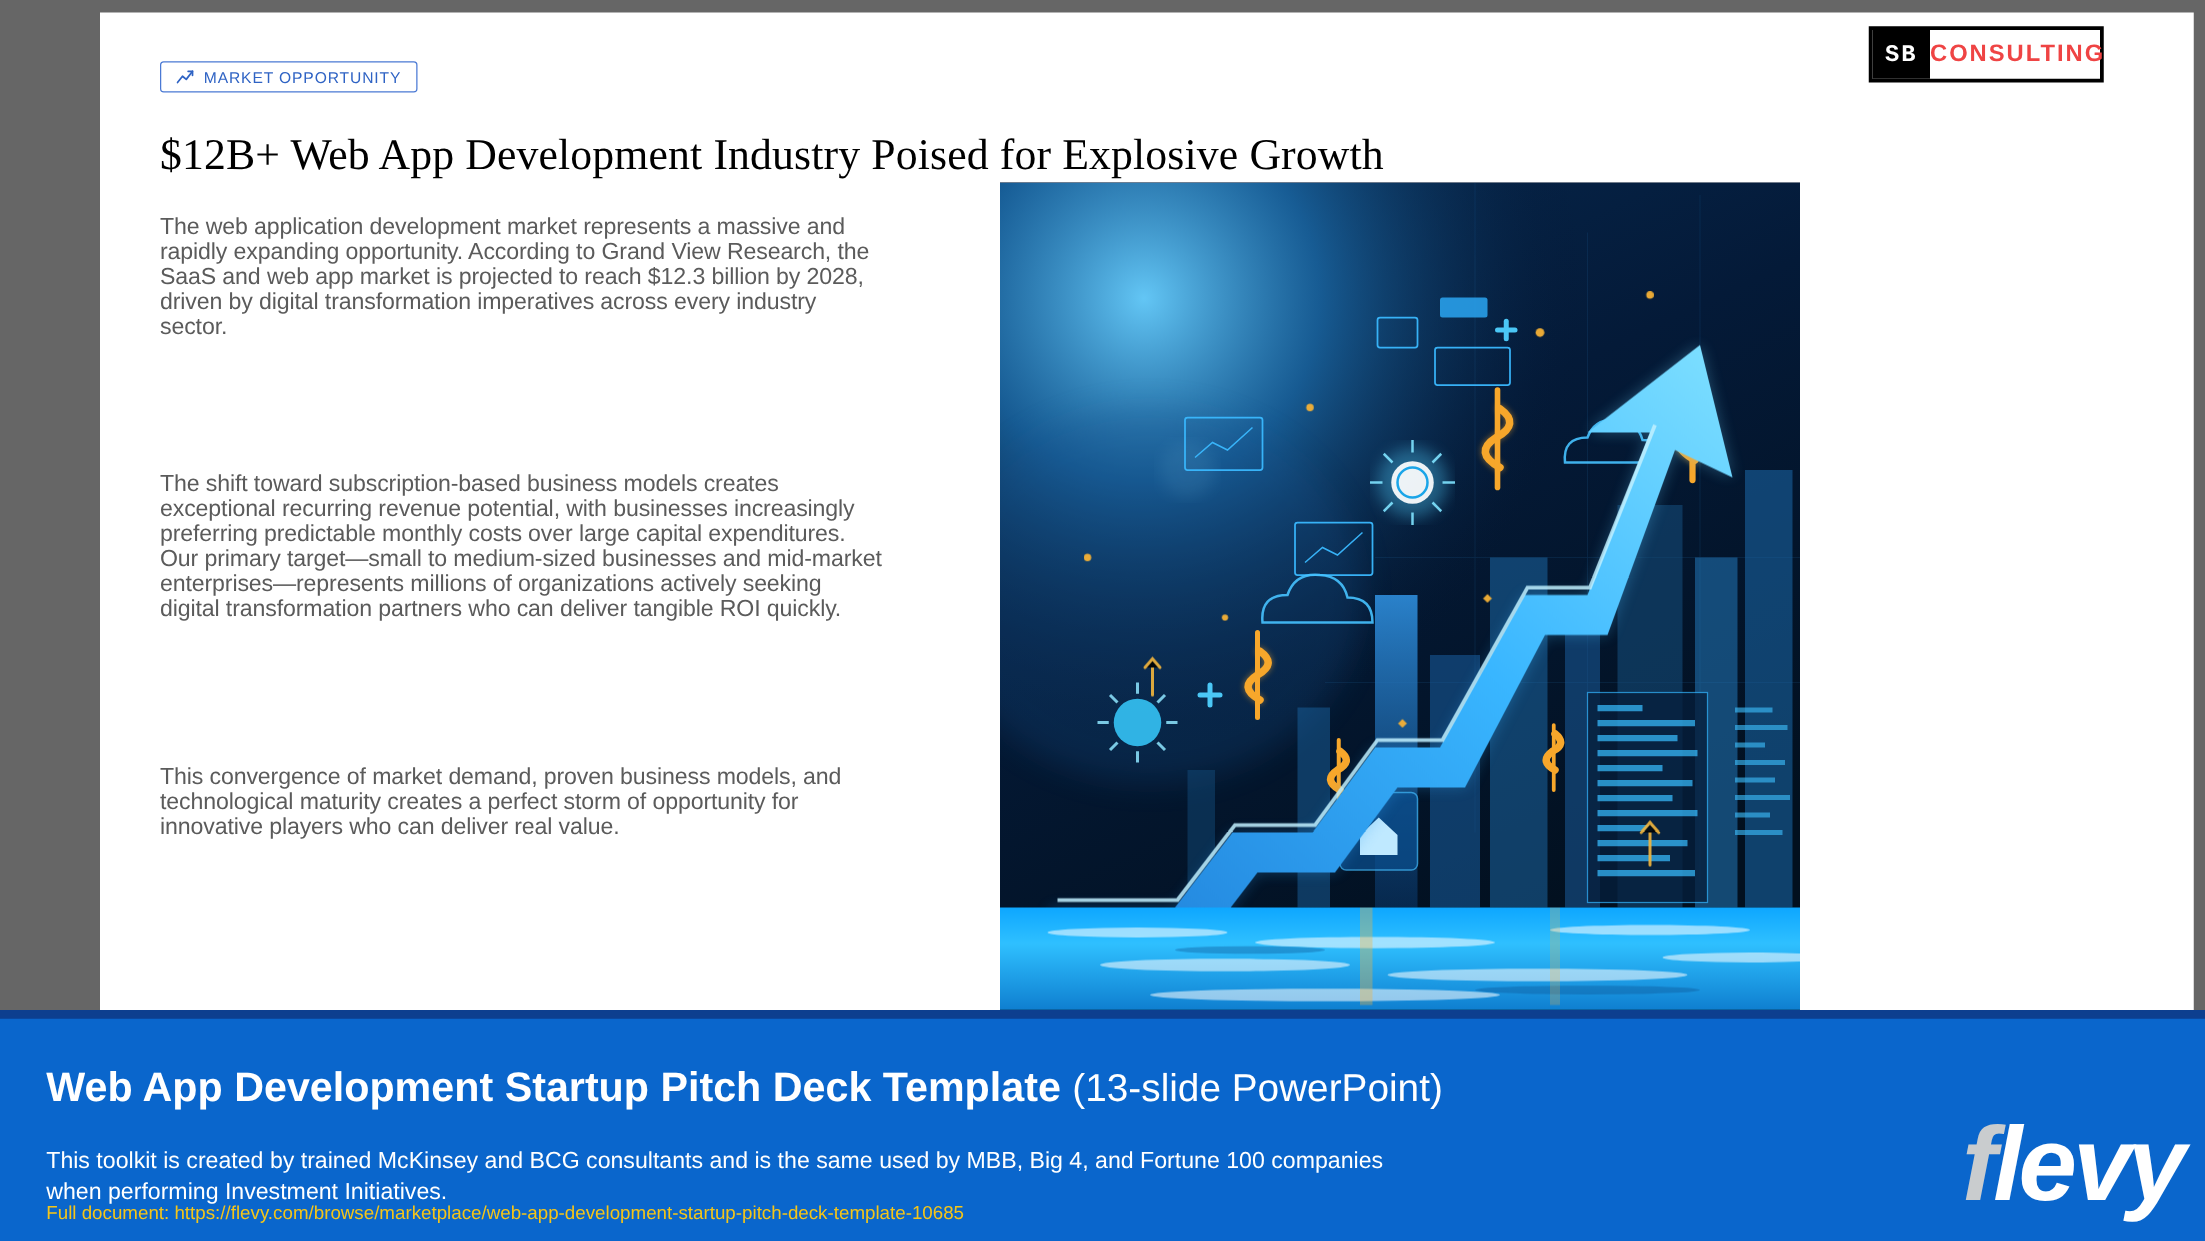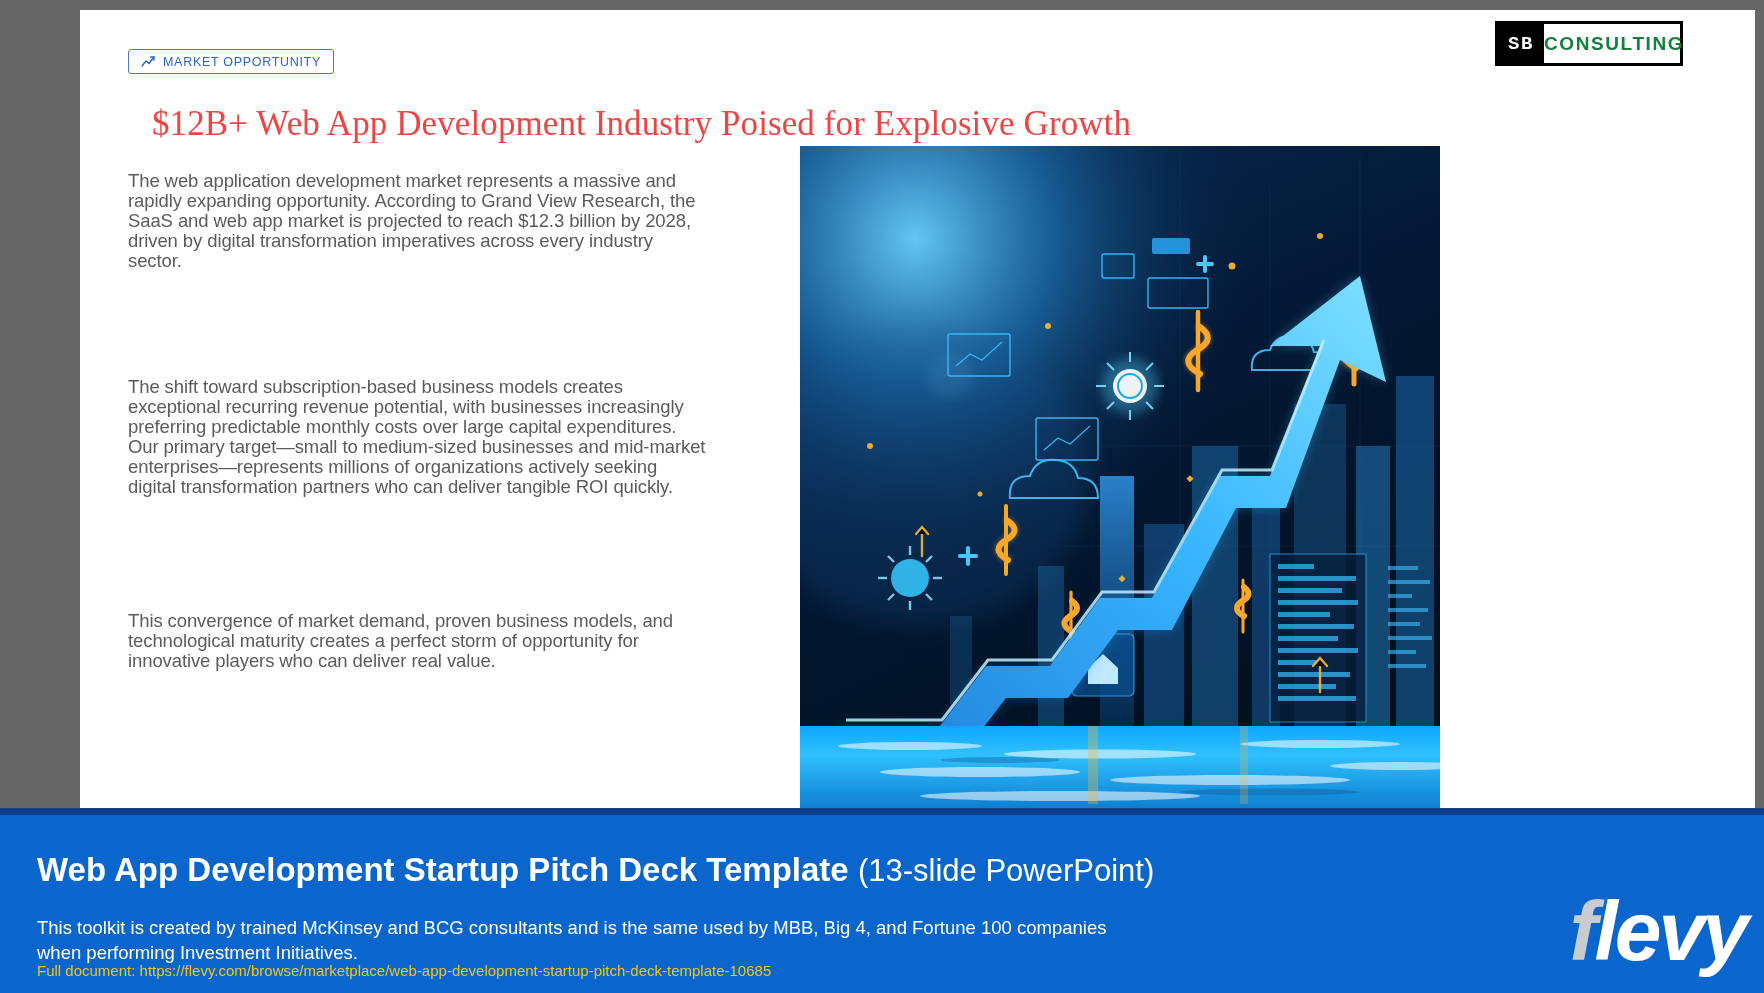--- a/index.html
+++ b/index.html
@@ -56,21 +56,21 @@
     justify-content: center;
     font-size: 19px;
     font-weight: bold;
     letter-spacing: 1.5px;
     flex: none;
     font-family: Liberation Mono, monospace;
   }
   #logo .logo-word {
     flex: 1;
     text-align: center;
-    color: #15803d;
+    color: #ef4444;
     font-size: 19px;
     font-weight: bold;
     letter-spacing: 1.6px;
   }
 
   
   #badge {
     position: absolute;
     left: 48px;
     top: 39px;
@@ -92,27 +92,26 @@
     white-space: nowrap;
   }
   #badge .badge-icon { display:flex; align-items:center; }
 
   
   #slide-title {
     position: absolute;
     left: 48px;
     top: 71px;
     width: 1100px;
-    color: #ef4444;
+    color: #000000;
     font-family: "Liberation Serif", serif;
     font-size: 35px;
     font-weight: normal;
     letter-spacing: 0.1px;
     white-space: nowrap;
-    margin-left: 24px;
   }
 
   
   .para {
     position: absolute;
     left: 48px;
     width: 580px;
     color: #5b5b5b;
     font-size: 18.5px;
     line-height: 1.085;

